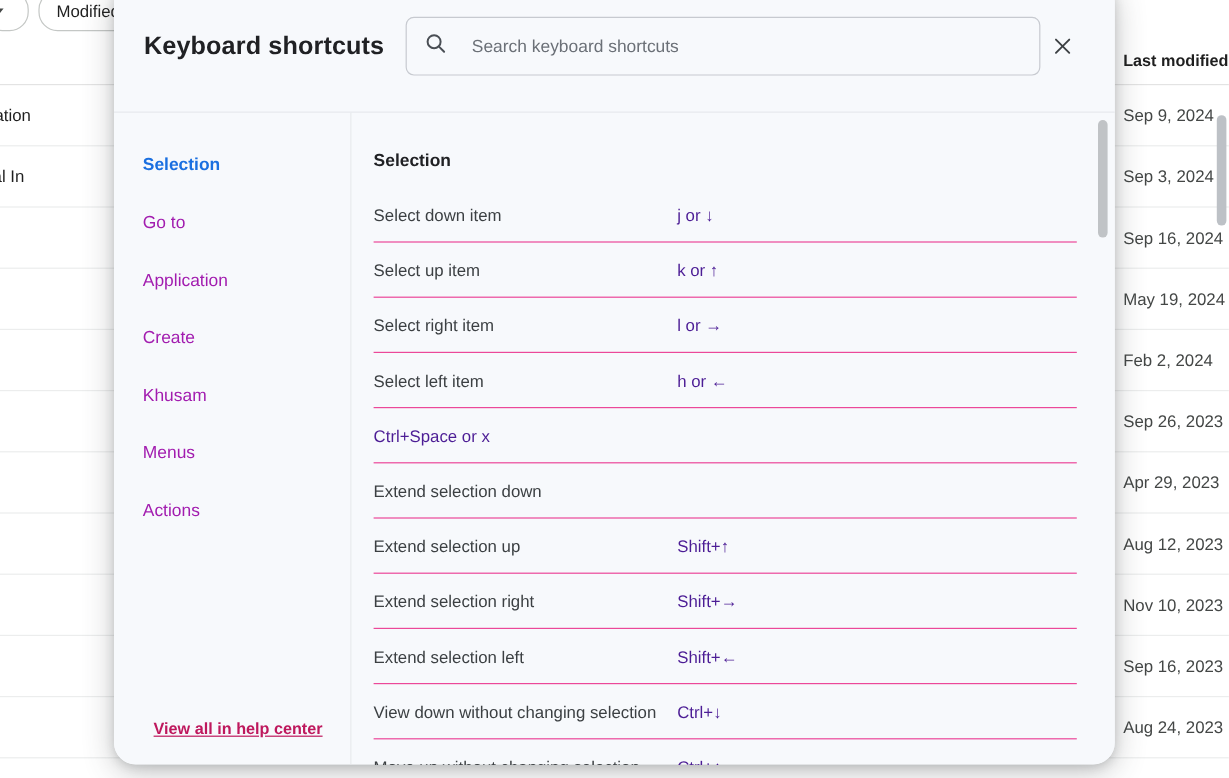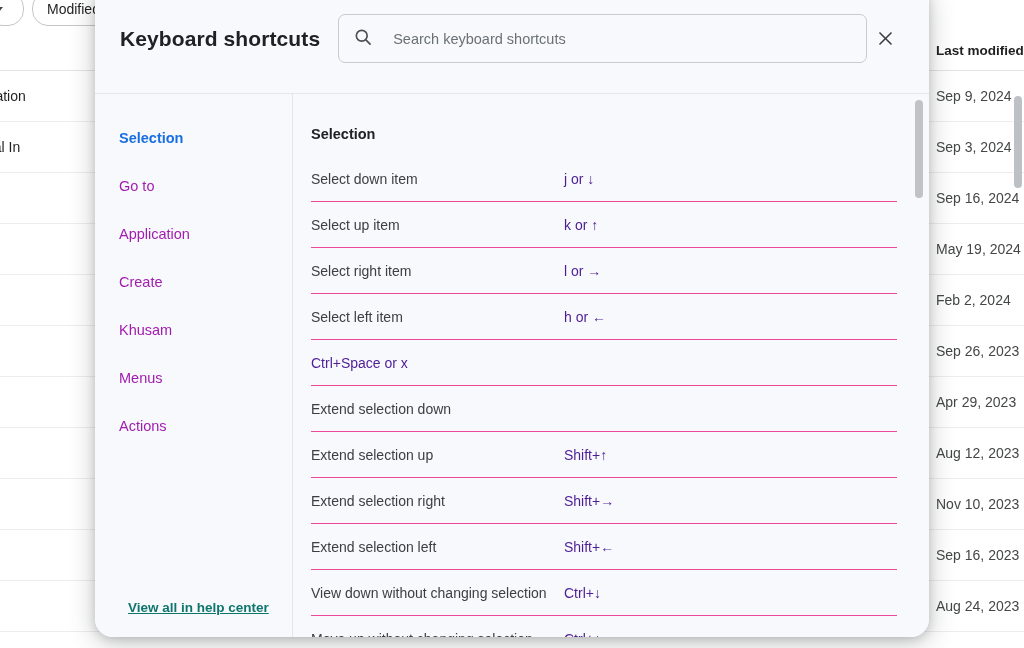--- a/index.html
+++ b/index.html
@@ -201,21 +201,21 @@
     color: #a21caf;
     cursor: pointer;
   }
   .nav-item.active { color: #1a6fe0; font-weight: 700; }
 
   #help-link {
     position: absolute;
     left: 33px;
     bottom: 22px;
     font-size: 13.5px;
-    color: #0f766e;
+    color: #be185d;
     font-weight: 700;
     cursor: pointer;
     white-space: nowrap;
   }
 
   
   #shortcut-panel {
     flex: 1 1 auto;
     position: relative;
     overflow: hidden;

